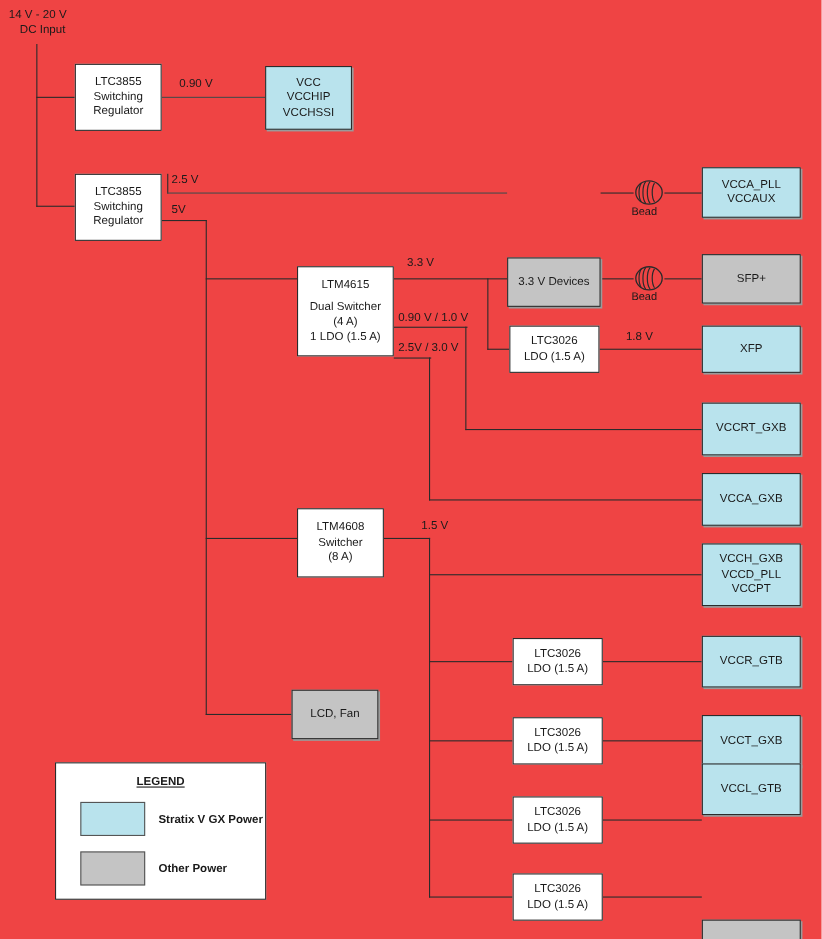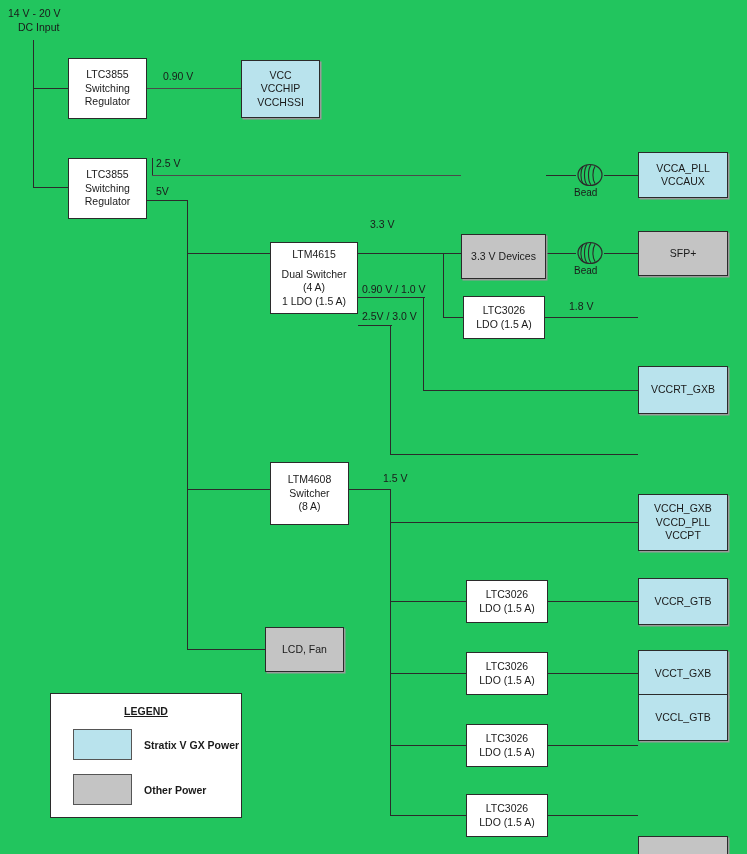--- a/index.html
+++ b/index.html
@@ -4,21 +4,21 @@
 <style>
   html, body {
     margin: 0;
     padding: 0;
     background: #ffffff;
   }
   #canvas {
     position: relative;
     width: 747px;
     height: 854px;
-    background: #22c55e;
+    background: #ef4444;
     font-family: "Liberation Sans", sans-serif;
     overflow: hidden;
   }
   .box {
     position: absolute;
     box-sizing: border-box;
     border: 1.3px solid #2b2b2b;
     display: flex;
     flex-direction: column;
     align-items: center;
@@ -175,29 +175,29 @@
   </div>
   <div class="bead-cap" style="left:574px; top:187px; width:32px;">Bead</div>
 
   <div class="wire h dk" style="left:604px; top:175px; width:34px;"></div>
 
   <div class="box blue" style="left:638px; top:152px; width:90px; height:46px;">
     <span class="ln">VCCA_PLL</span>
     <span class="ln">VCCAUX</span>
   </div>
 
-  <div class="box" style="left:270px; top:242px; width:88px; height:72px;">
+  <div class="box" style="left:270px; top:242px; width:88px; height:82px;">
     <span class="ln">LTM4615</span>
     <span class="gap"></span>
     <span class="ln">Dual Switcher</span>
     <span class="ln">(4 A)</span>
     <span class="ln">1 LDO (1.5 A)</span>
   </div>
 
-  <div class="lbl" style="left:370px; top:218px;text-align:right;">3.3 V</div>
+  <div class="lbl" style="left:370px; top:233px;text-align:right;">3.3 V</div>
   <div class="wire h dk" style="left:358px; top:253px; width:103px;"></div>
 
   <div class="wire v dk" style="left:443px; top:253px; height:65px;"></div>
   <div class="wire h dk" style="left:443px; top:317px; width:20px;"></div>
 
   <div class="lbl" style="left:362px; top:283px;">0.90 V / 1.0 V</div>
   <div class="wire h dk" style="left:358px; top:297px; width:67px;"></div>
   <div class="wire v dk" style="left:423px; top:297px; height:94px;"></div>
   <div class="wire h dk" style="left:423px; top:390px; width:215px;"></div>
 
@@ -224,25 +224,31 @@
   <div class="box gray" style="left:638px; top:231px; width:90px; height:45px;">
     <span class="ln">SFP+</span>
   </div>
 
   <div class="box" style="left:463px; top:296px; width:82px; height:43px;">
     <span class="ln">LTC3026</span>
     <span class="ln">LDO (1.5 A)</span>
   </div>
   <div class="lbl" style="left:569px; top:300px;">1.8 V</div>
   <div class="wire h dk" style="left:545px; top:317px; width:93px;"></div>
+  <div class="box blue" style="left:638px; top:296px; width:90px; height:43px;">
+    <span class="ln">XFP</span>
+  </div>
 
   <div class="box blue" style="left:638px; top:366px; width:90px; height:48px;">
     <span class="ln">VCCRT_GXB</span>
   </div>
 
+  <div class="box blue" style="left:638px; top:430px; width:90px; height:48px;">
+    <span class="ln">VCCA_GXB</span>
+  </div>
 
   <div class="box" style="left:270px; top:462px; width:79px; height:63px;">
     <span class="ln">LTM4608</span>
     <span class="ln">Switcher</span>
     <span class="ln">(8 A)</span>
   </div>
 
   <div class="lbl" style="left:383px; top:472px;">1.5 V</div>
   <div class="wire h dk" style="left:349px; top:489px; width:42px;"></div>
   <div class="wire v dk" style="left:390px; top:489px; height:327px;"></div>

